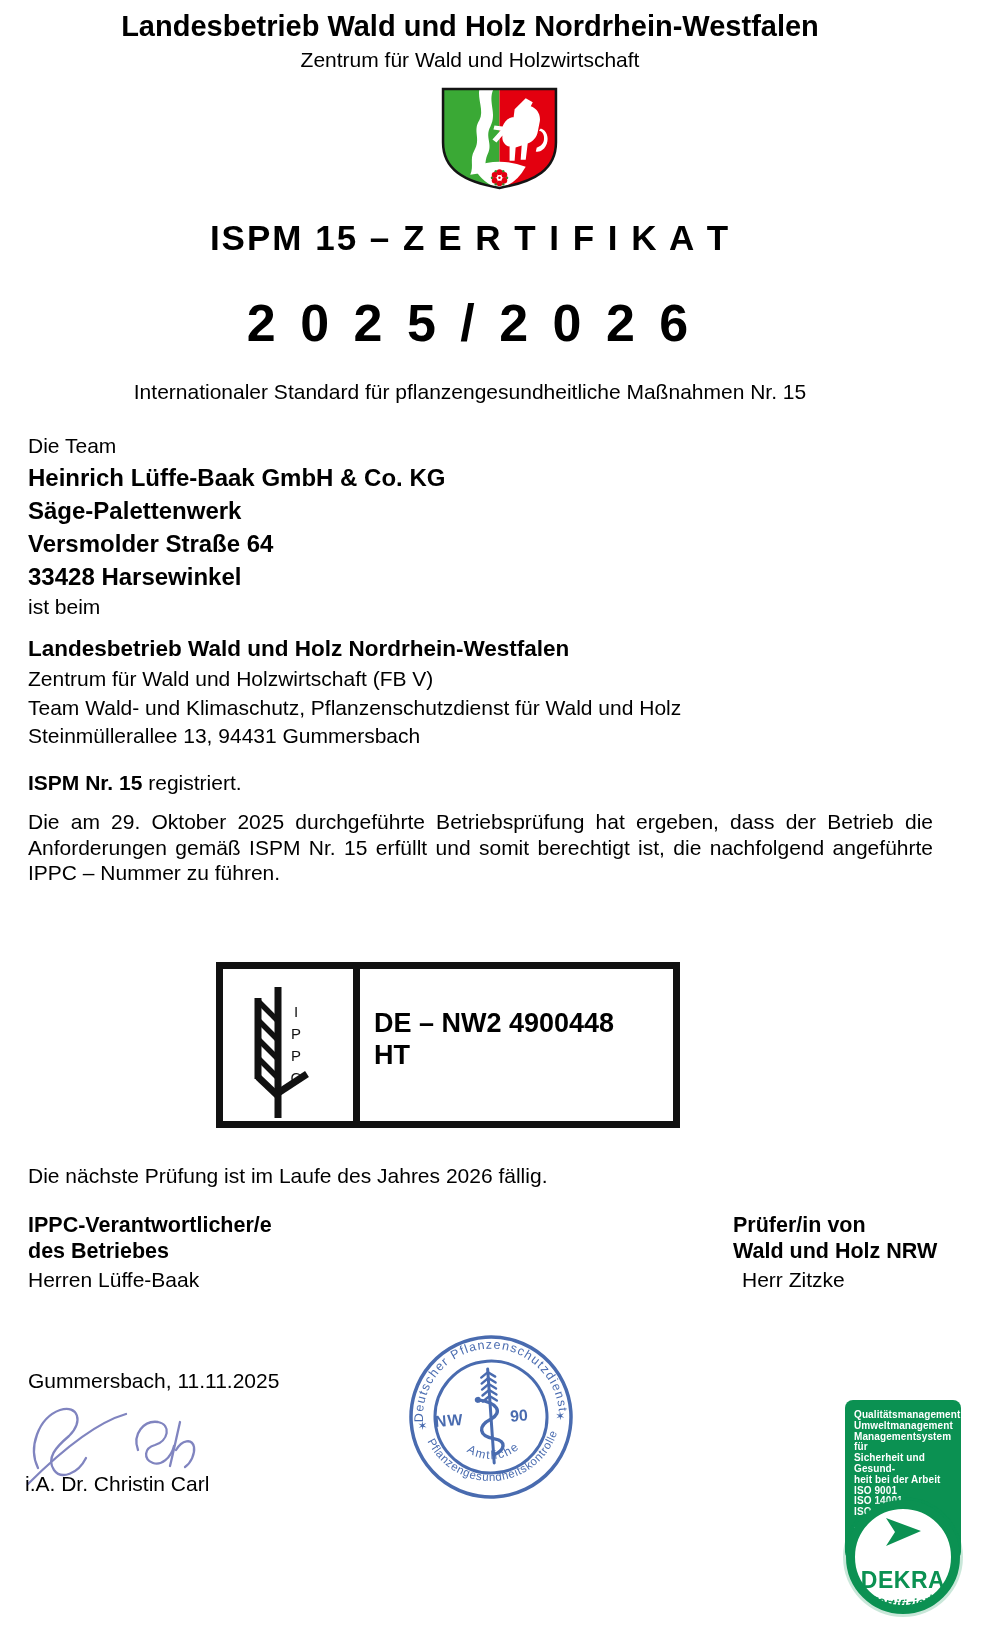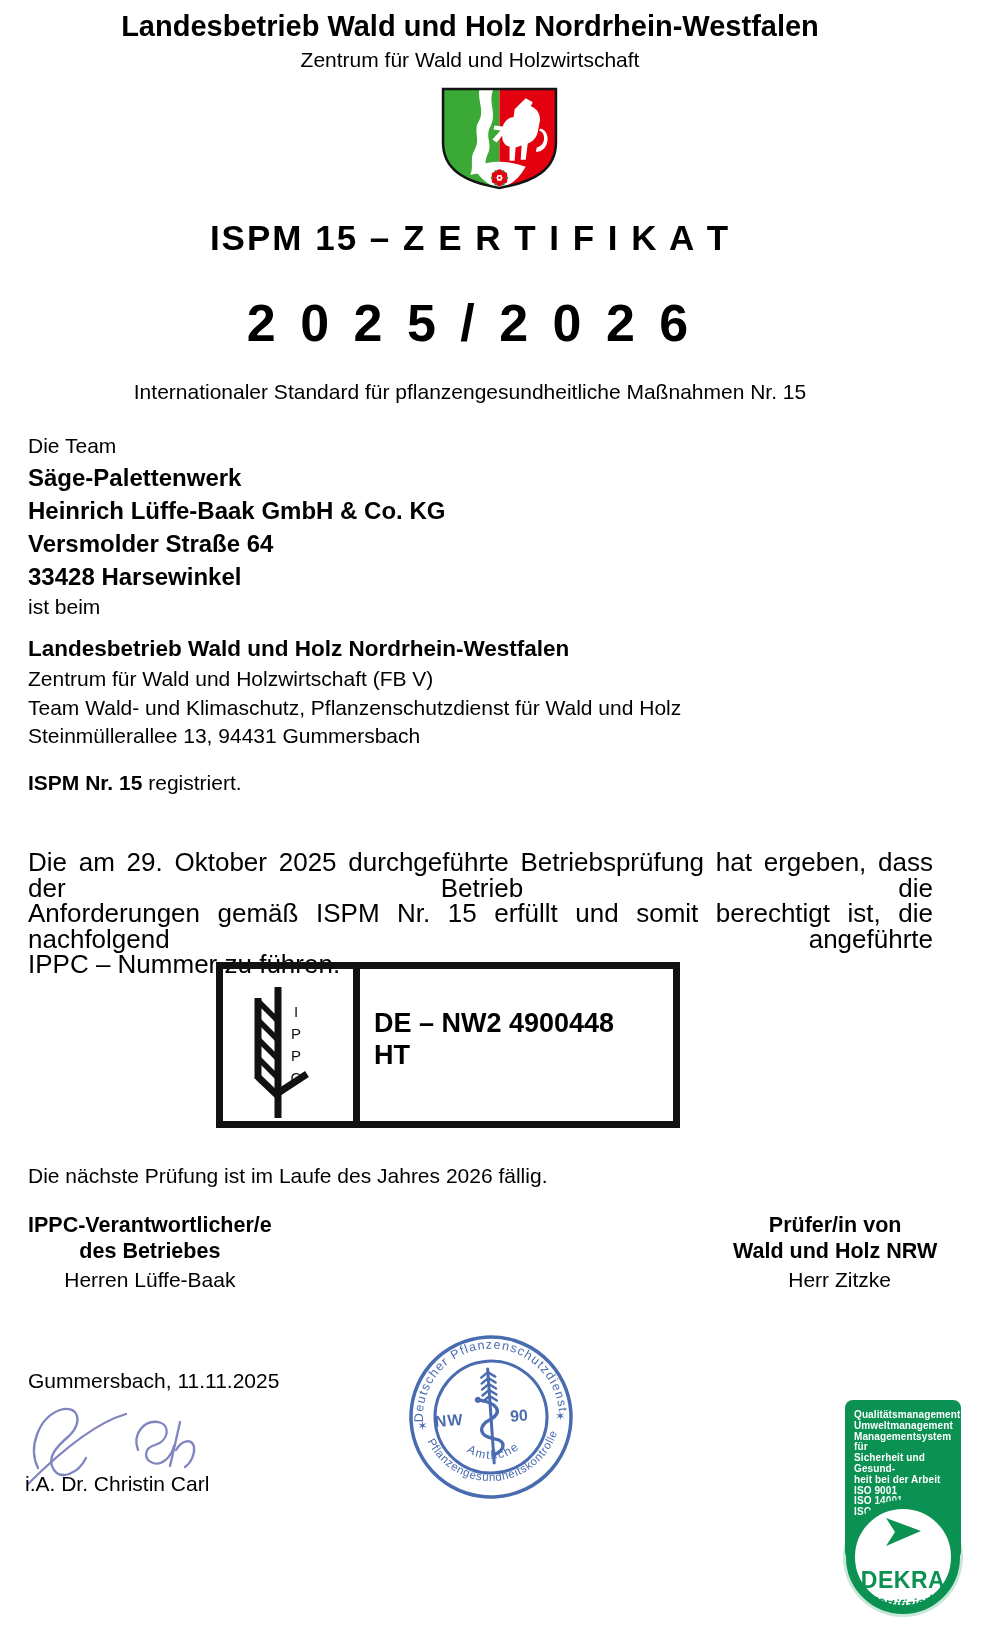--- a/index.html
+++ b/index.html
@@ -14,28 +14,28 @@
   .years{top:291px;font-size:52px;line-height:64px;font-weight:bold;letter-spacing:5px;}
   .standard{top:379px;font-size:21px;line-height:26px;}
   .lblock{position:absolute;left:28px;font-size:21px;line-height:26px;}
   .die-firma{top:433px;}
   .firm{top:461px;font-weight:bold;font-size:24px;line-height:33px;}
   .ist-beim{top:594px;}
   .authority{top:632px;}
   .authority .a-name{font-weight:bold;font-size:22.5px;line-height:33px;}
   .authority .a-line{font-size:21px;line-height:28.5px;}
   .reg{top:770px;font-size:21px;line-height:25.5px;width:910px;}
-  .audit{top:850px;font-size:26px;line-height:25.5px;width:905px;}
+  .audit{top:809px;font-size:21px;line-height:25.5px;width:905px;}
   .jline{text-align:justify;text-align-last:justify;}
   .ippc-box{left:216px;top:962px;width:464px;height:166px;border:7px solid #111;
             box-sizing:border-box;display:flex;}
   .ippc-left{width:130px;position:relative;flex:none;border-right:7px solid #111;}
   .ippc-right{flex:1;padding:38px 0 0 14px;font-weight:bold;font-size:27px;line-height:32px;}
   .next-audit{top:1163px;}
-  .sigcol{position:absolute;top:1212px;font-size:21px;line-height:26px;text-align:center;}
+  .sigcol{position:absolute;top:1212px;font-size:21px;line-height:26px;}
   .sig-left{left:28px;}
   .sig-right{left:733px;}
   .sigcol .lab{font-weight:bold;font-size:21.5px;line-height:26px;}
   .sigcol .nam{margin-top:3px;}
   .sig-right .nam{margin-left:9px;}
   .place-date{top:1368px;}
   .signature{left:22px;top:1392px;}
   .signer{top:1471px;left:25px;}
   .stamp{left:405px;top:1331px;transform:rotate(-4deg);}
   .dekra{left:845px;top:1400px;width:116px;height:222px;}
@@ -94,22 +94,22 @@
     </g>
     <path d="M6,3 H118 V56 C118,82 98,95 62,101 C26,95 6,82 6,56 Z" fill="none" stroke="#141414" stroke-width="2.5"></path>
   </svg>
 
   <div class="ctr ispm-title abs">ISPM 15 – Z E R T I F I K A T</div>
   <div class="ctr years abs">2 0 2 5 / 2 0 2 6</div>
   <div class="ctr standard abs">Internationaler Standard für pflanzengesundheitliche Maßnahmen Nr. 15</div>
 
   <div class="lblock die-firma">Die Team</div>
   <div class="lblock firm">
+    <div>Heinrich Lüffe-Baak GmbH &amp; Co. KG</div>
     <div>Säge-Palettenwerk</div>
-    <div>Heinrich Lüffe-Baak GmbH &amp; Co. KG</div>
     <div>Versmolder Straße 64</div>
     <div>33428 Harsewinkel</div>
   </div>
   <div class="lblock ist-beim">ist beim</div>
 
   <div class="lblock authority">
     <div class="a-name">Landesbetrieb Wald und Holz Nordrhein-Westfalen</div>
     <div class="a-line">Zentrum für Wald und Holzwirtschaft (FB V)</div>
     <div class="a-line">Team Wald- und Klimaschutz, Pflanzenschutzdienst für Wald und Holz</div>
     <div class="a-line">Steinmüllerallee 13, 94431 Gummersbach</div>

